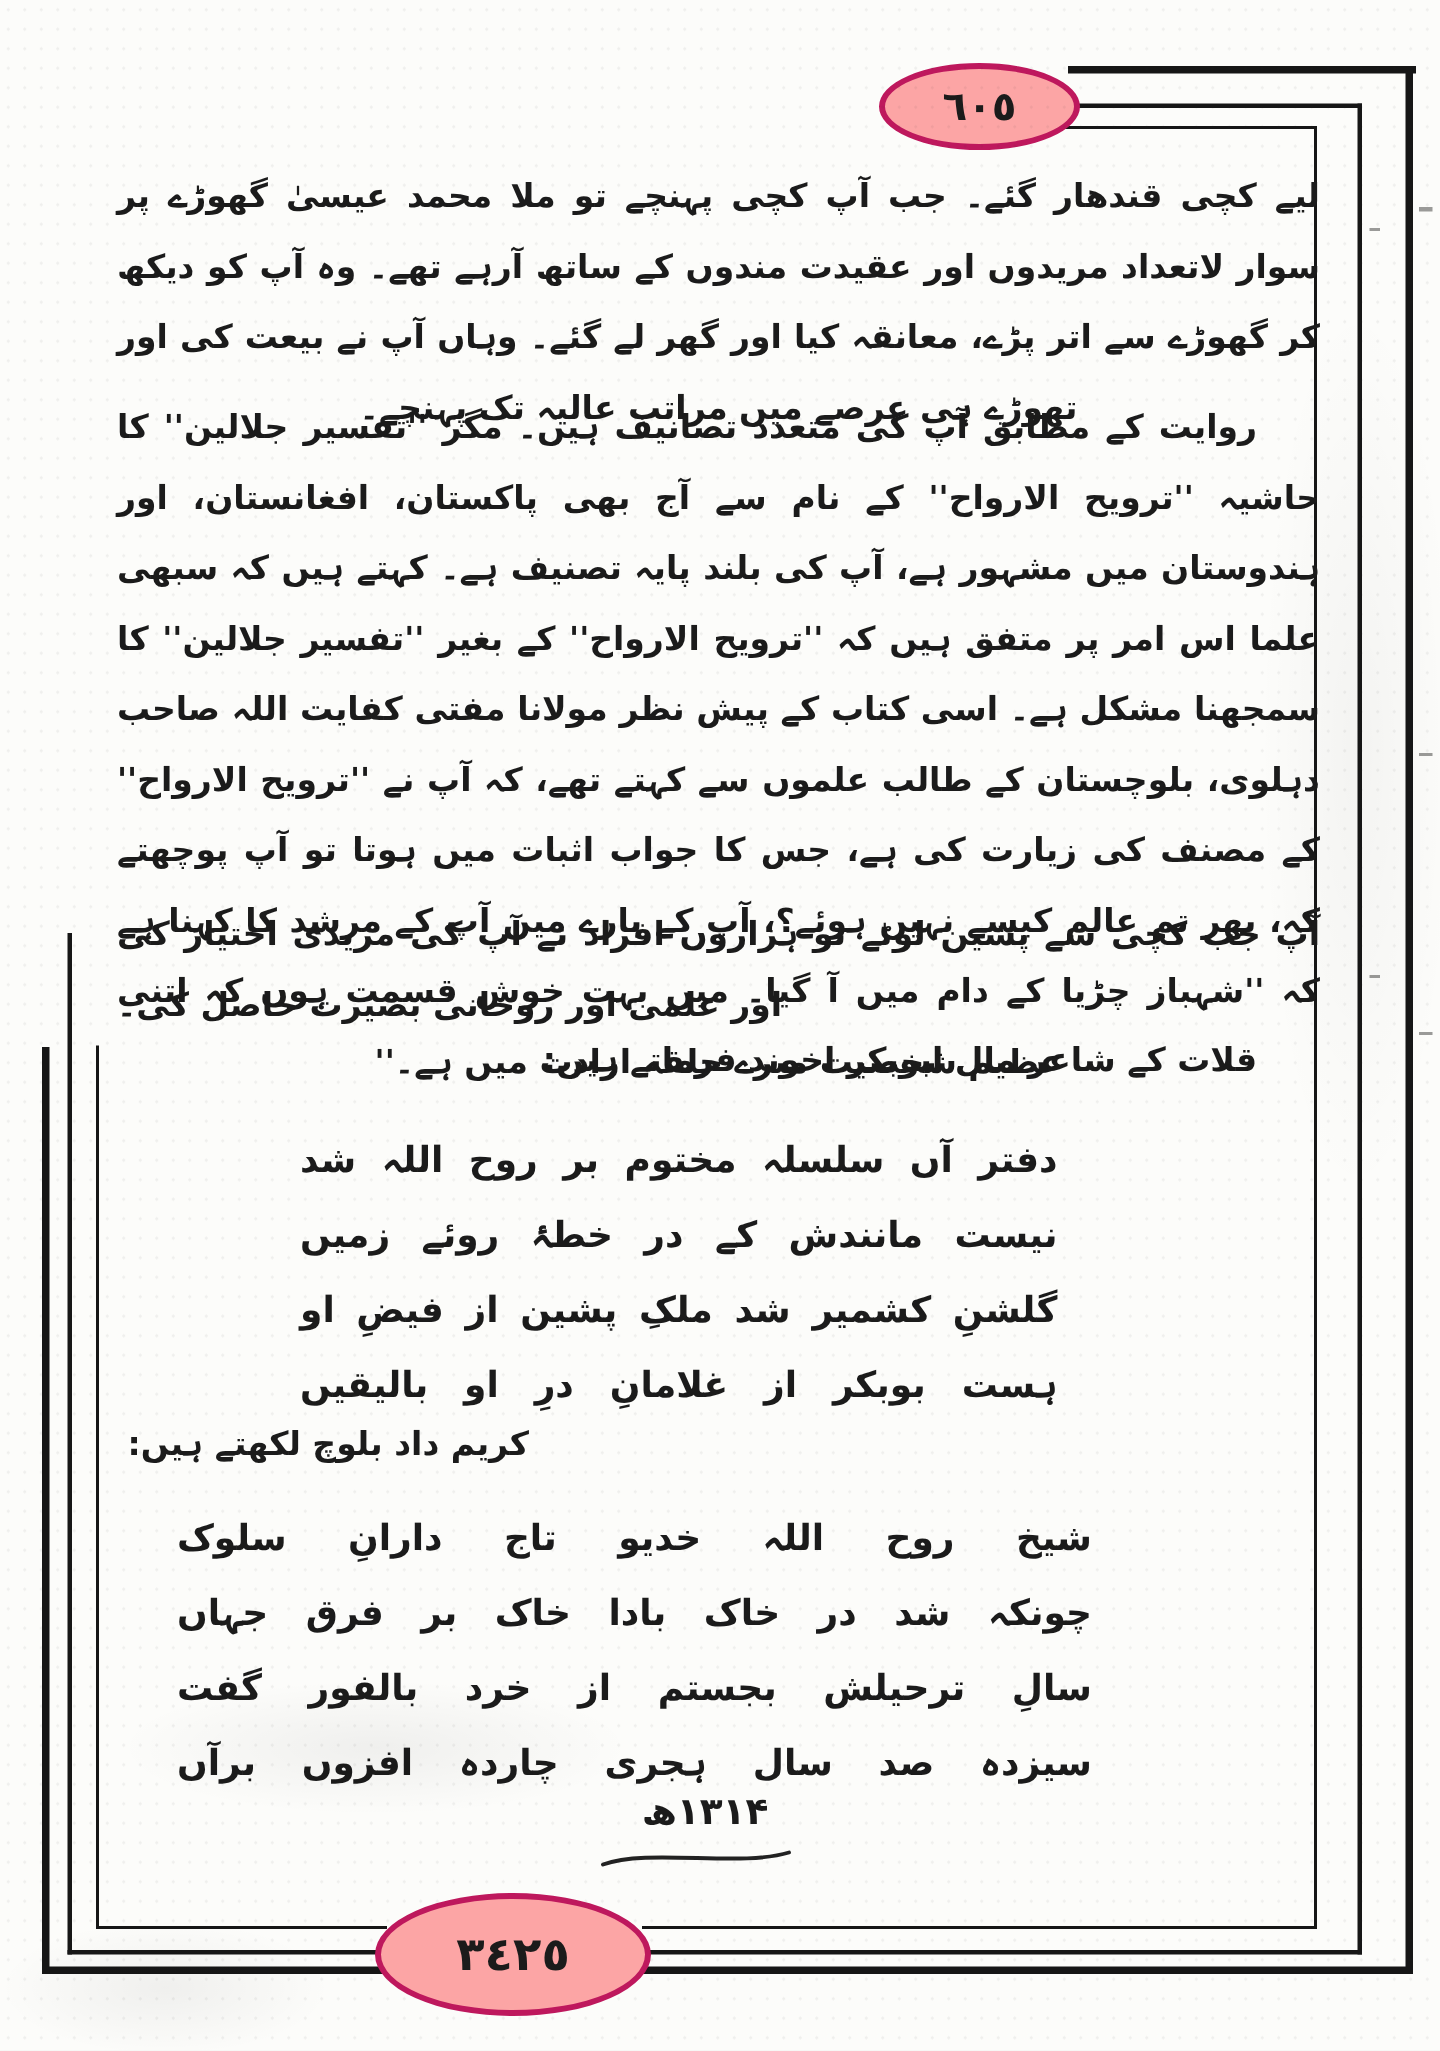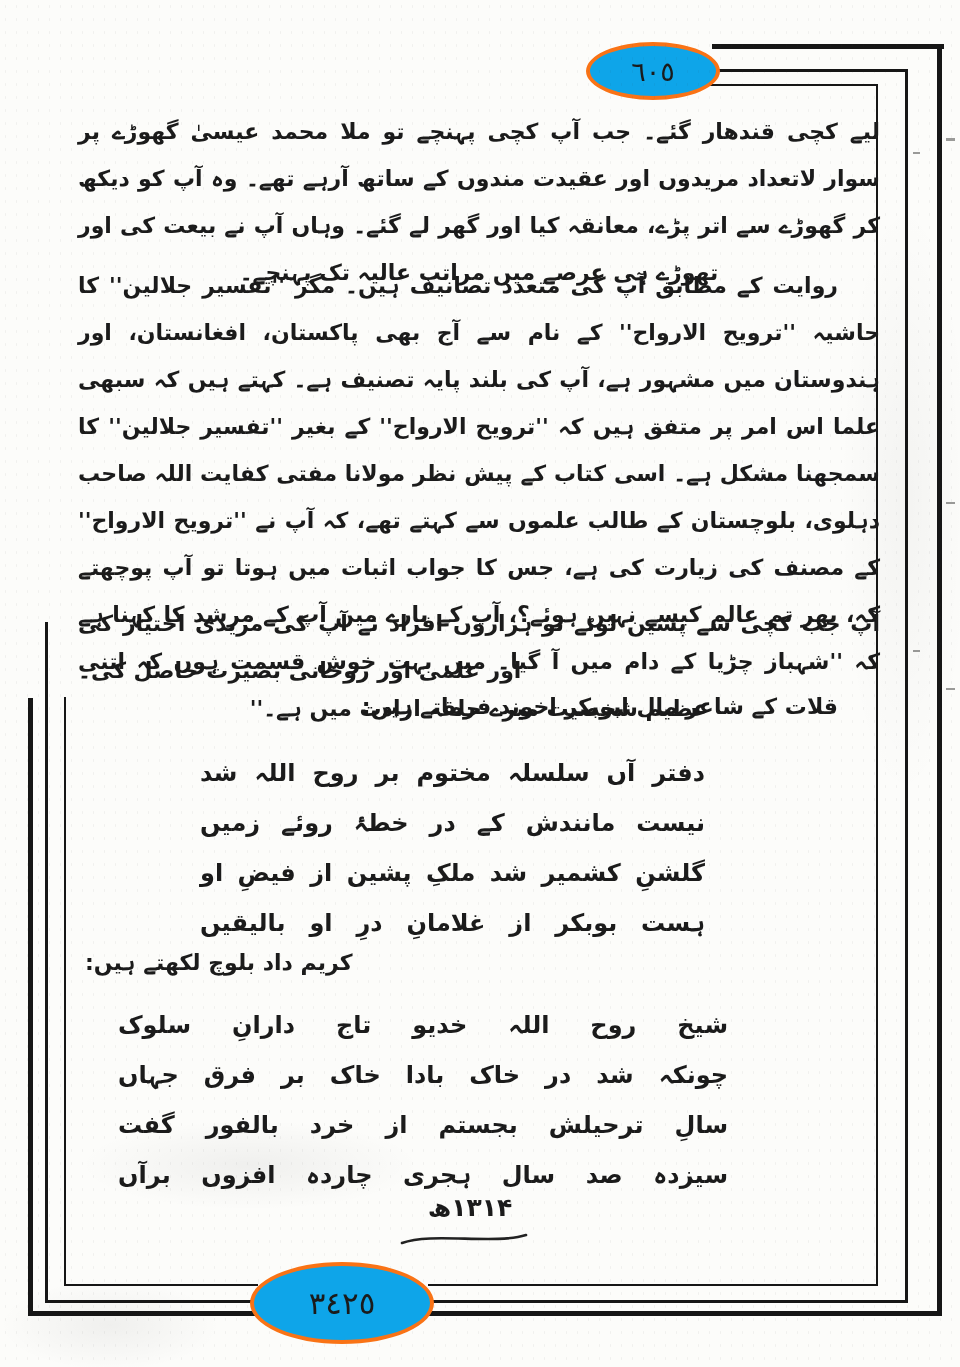--- a/index.html
+++ b/index.html
@@ -20,23 +20,23 @@
   }
   .smudge{position:absolute;pointer-events:none;border-radius:50%;}
   .smudge.a{left:80px;top:1120px;width:340px;height:90px;background:radial-gradient(closest-side,rgba(0,0,0,0.05),transparent);}
   .smudge.b{left:0px;top:1280px;width:220px;height:90px;background:radial-gradient(closest-side,rgba(0,0,0,0.05),transparent);}
   .smudge.c{left:840px;top:200px;width:130px;height:600px;background:radial-gradient(closest-side,rgba(0,0,0,0.035),transparent);}
   
   .fl{position:absolute;background:#161616;}
   .artifact{position:absolute;background:#9a9a98;}
   
   .oval{
-    position:absolute;border:4px solid #f97316;border-radius:50%;
-    background:#0ea5e9;display:flex;align-items:center;justify-content:center;
-    font-weight:normal;direction:rtl;
+    position:absolute;border:4px solid #be185d;border-radius:50%;
+    background:#fca5a5;display:flex;align-items:center;justify-content:center;
+    font-weight:bold;direction:rtl;
   }
   .oval.top{left:586px;top:42px;width:126px;height:50px;font-size:27px;letter-spacing:3px;}
   .oval.bottom{left:250px;top:1262px;width:176px;height:74px;font-size:31px;letter-spacing:4px;z-index:3;}
   
   .para{
     position:absolute;right:80px;width:802px;margin:0;
     direction:rtl;text-align:justify;
     font-weight:bold;font-size:22px;line-height:47px;
   }
   .para.p1{top:108px;text-align-last:center;}

